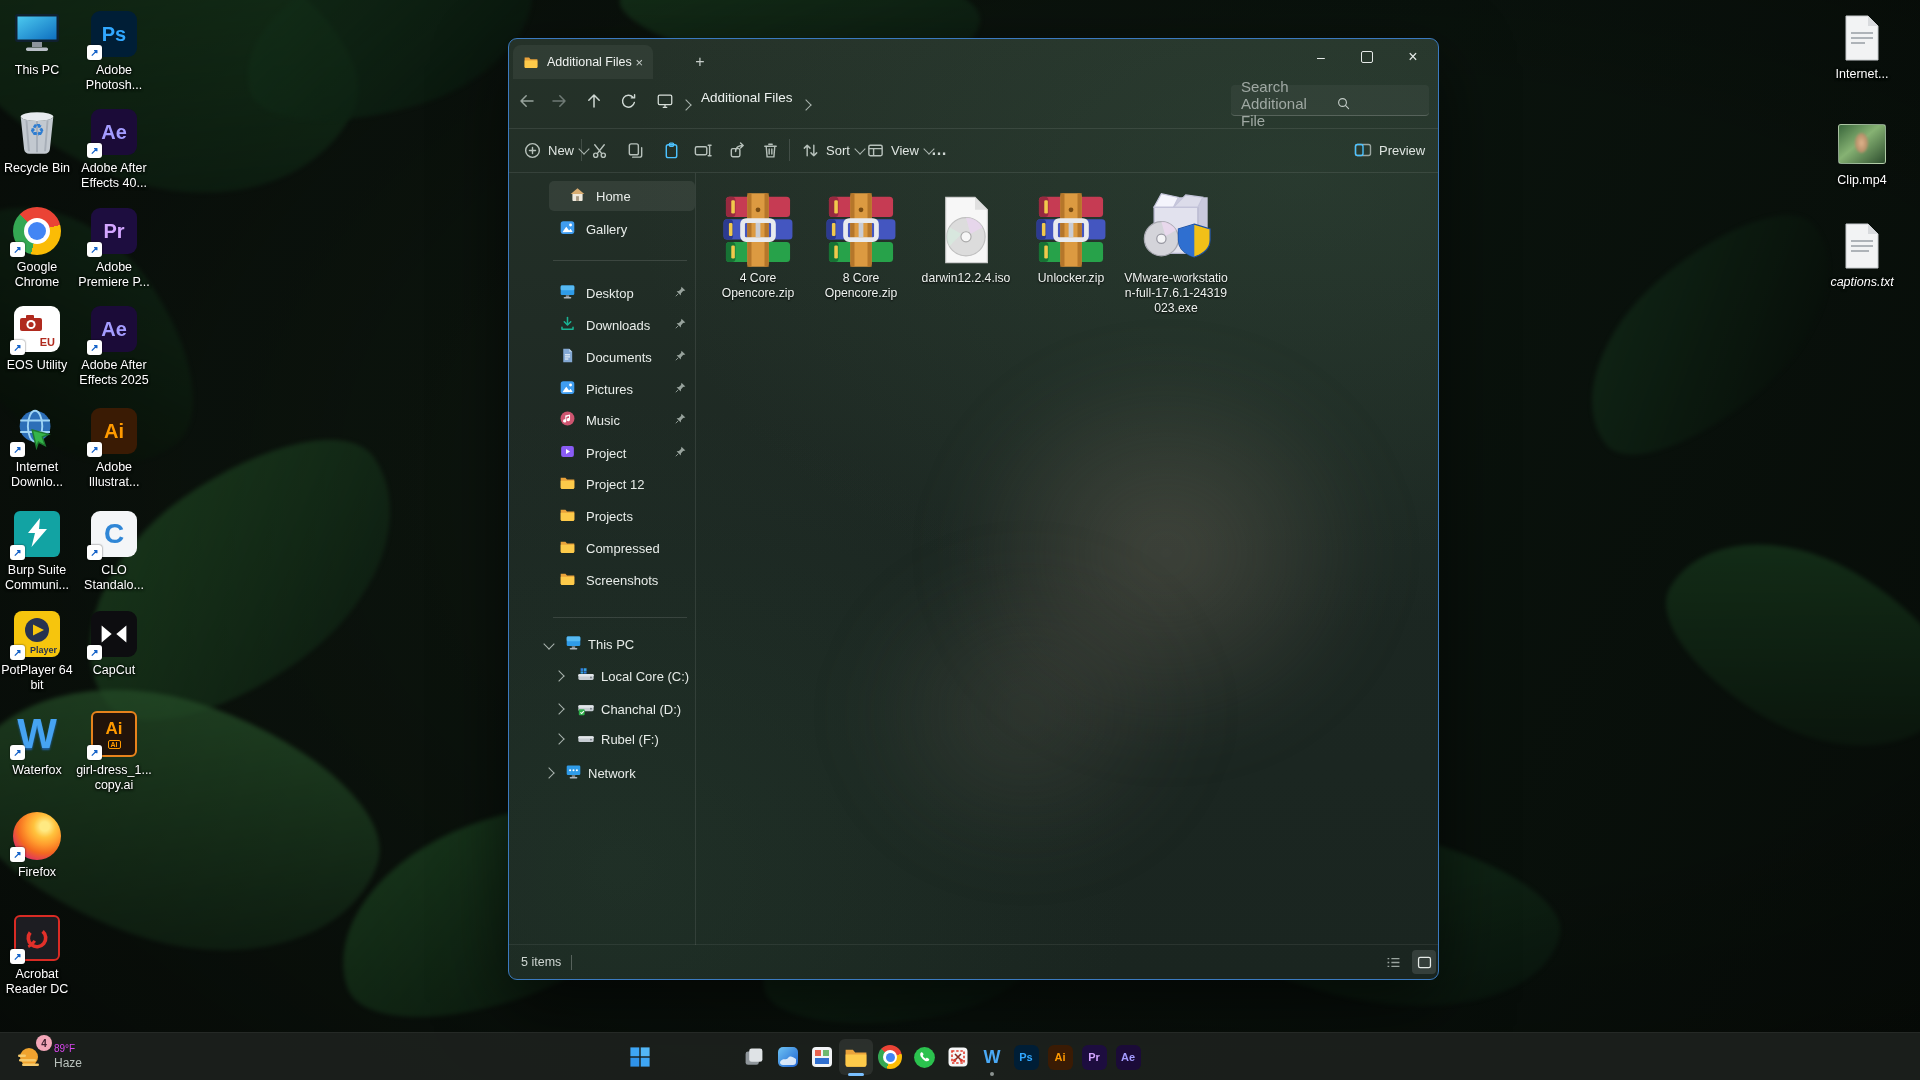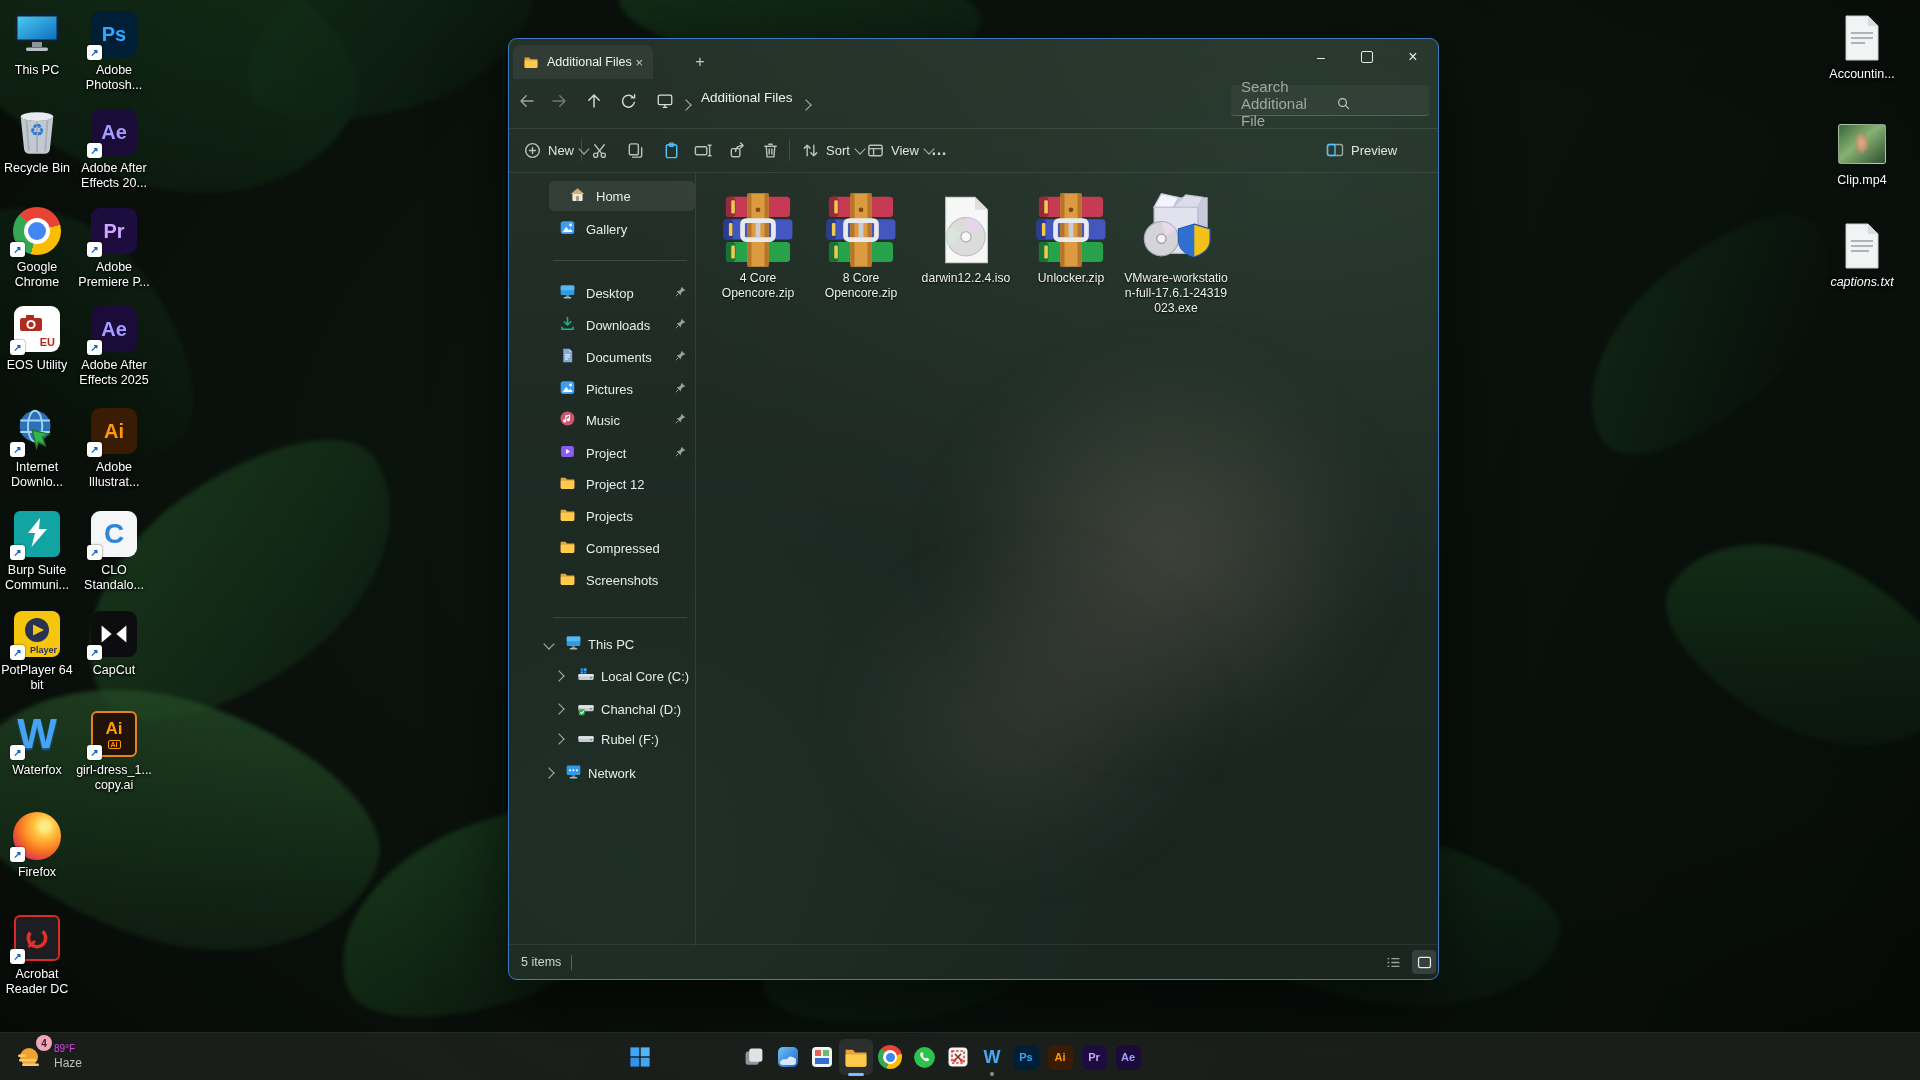--- a/index.html
+++ b/index.html
@@ -200,21 +200,21 @@
         <span class="tile" style="background:#001e36;color:#31a8ff;">Ps</span>
         <span class="sc">↗</span>
       </div>
     <div class="dlabel">Adobe Photosh...</div>
   </div>
   <div class="dcell" style="left:72px;top:106px;">
     <div class="dic">
         <span class="tile" style="background:#1b0b38;color:#a49cff;">Ae</span>
         <span class="sc">↗</span>
       </div>
-    <div class="dlabel">Adobe After Effects 20...</div>
+    <div class="dlabel">Adobe After Effects 40...</div>
   </div>
   <div class="dcell" style="left:72px;top:205px;">
     <div class="dic">
         <span class="tile" style="background:#1d0d3f;color:#d3a5ff;">Pr</span>
         <span class="sc">↗</span>
       </div>
     <div class="dlabel">Adobe Premiere P...</div>
   </div>
   <div class="dcell" style="left:72px;top:303px;">
     <div class="dic">
@@ -264,21 +264,21 @@
   <div class="dcell" style="left:1820px;top:12px;">
     <div class="dic">
         <svg width="38" height="48" viewBox="0 0 38 48">
           <path d="M3 2h22l10 10v34H3z" fill="#f2f3f4" stroke="#c7cacd"></path>
           <path d="M25 2l10 10H25z" fill="#d8dadd"></path>
           <rect x="8" y="18" width="22" height="2" fill="#aeb3b8"></rect>
           <rect x="8" y="23" width="22" height="2" fill="#aeb3b8"></rect>
           <rect x="8" y="28" width="14" height="2" fill="#aeb3b8"></rect>
         </svg>
       </div>
-    <div class="dlabel">Accountin...</div>
+    <div class="dlabel">Internet...</div>
   </div>
   <div class="dcell" style="left:1820px;top:118px;">
     <div class="dic">
         <span class="thumb">
           <i></i>
         </span>
       </div>
     <div class="dlabel">Clip.mp4</div>
   </div>
   <div class="dcell" style="left:1820px;top:220px;font-style:italic;">
@@ -408,21 +408,21 @@
     </div>
     <div class="tbtn" style="left:349px;">
       <svg width="19" height="19" viewBox="0 0 20 20" fill="none" stroke="#b7c1bb" stroke-width="1.5">
           <rect x="3" y="4.5" width="14" height="11" rx="1.5"></rect>
           <path d="M3 8h14M8 8v7.5"></path>
         </svg>
       <span>View</span>
         <span class="chv chv-d" style="margin-top:-3px;"></span>
     </div>
     <div class="tbtn" style="left:414px;font-size:16px;font-weight:bold;color:#cfd6d2;">…</div>
-    <div class="tbtn" style="left:808px;">
+    <div class="tbtn" style="left:836px;">
       <svg width="20" height="20" viewBox="0 0 20 20" fill="none">
           <rect x="2.5" y="4.5" width="15" height="11" rx="2" stroke="#9aa5a0" stroke-width="1.4"></rect>
           <rect x="2.5" y="4.5" width="7.5" height="11" rx="2" stroke="#4cc2ff" stroke-width="1.4"></rect>
         </svg>
       <span>Preview</span>
     </div>
     <div class="hline" style="top:133px;"></div>
 
     <div class="srow sel" style="top:142px;">
       <span><svg width="17" height="17" viewBox="0 0 20 20">

